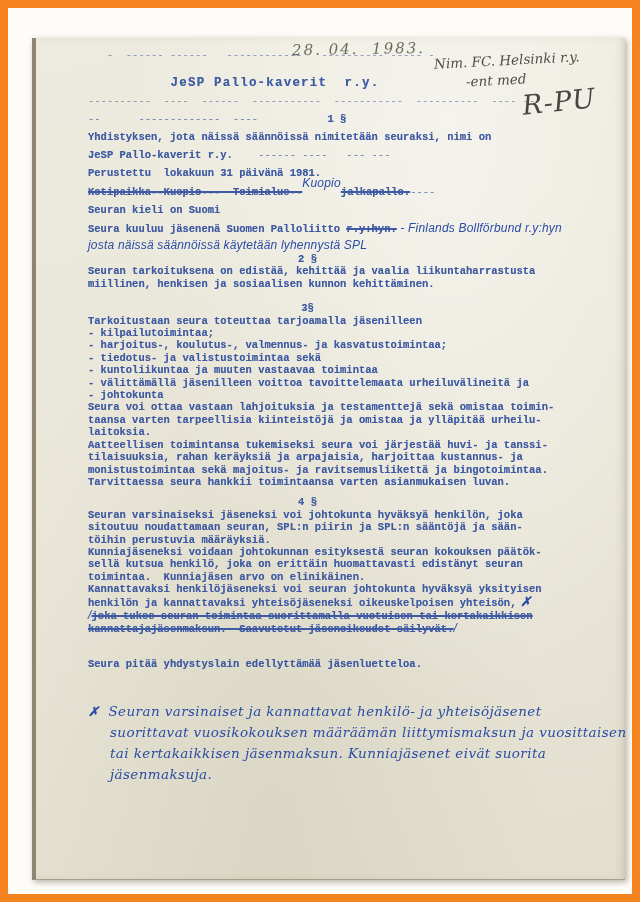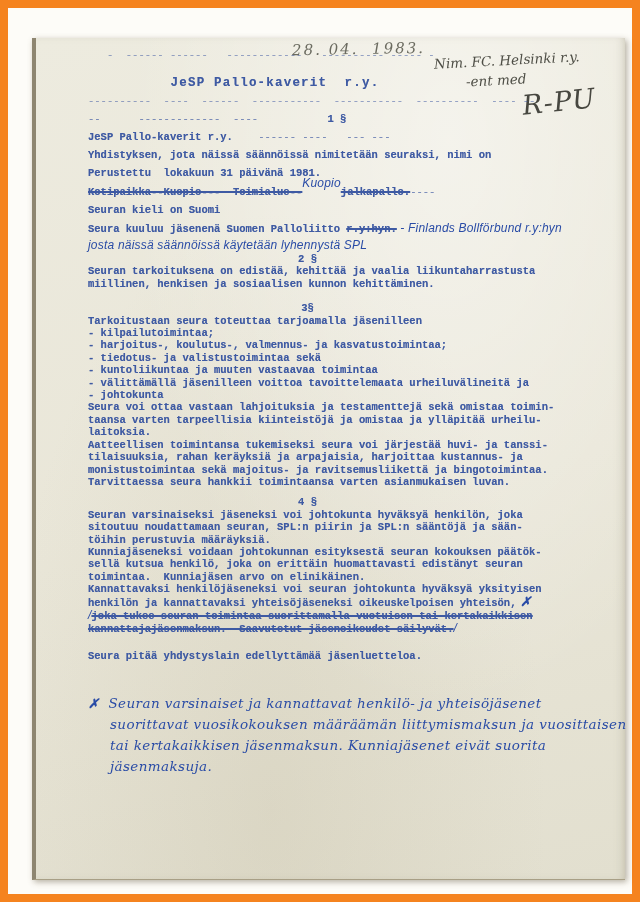--- a/index.html
+++ b/index.html
@@ -20,21 +20,21 @@
     white-space:pre;
     font-family:"Liberation Mono","DejaVu Sans Mono",monospace;
     font-size:10.5px;line-height:12.4px;color:#3e5aa3;font-weight:bold;
     text-shadow:0 0 .4px rgba(62,90,163,.55);
   }
   .fm{line-height:18px;}
   .fm-tight{line-height:14px;}
   .center{text-align:center;}
   .sec{padding-right:55px;}
   .title-line{font-size:12.5px;letter-spacing:1.2px;margin-top:10px;padding-right:120px;}
-  .mt12{margin-top:12px;} .mt8{margin-top:8px;} .mt6{margin-top:14px;} .mt26{margin-top:31px;}
+  .mt12{margin-top:12px;} .mt8{margin-top:8px;} .mt6{margin-top:22px;} .mt26{margin-top:31px;}
   .dash-row{opacity:.8;}
   .typed{}
   .dash{font-weight:normal;opacity:.7;}
   .strike{text-decoration:line-through;text-decoration-thickness:2px;margin-top:48px;}
   .strike2{text-decoration:line-through;text-decoration-thickness:2.2px;}
   .hand,.mark{font-family:Liberation Sans, sans-serif;font-style:italic;font-weight:normal;
     color:#2a4ca6;font-size:12px;letter-spacing:.2px;text-shadow:none;}
   .mark{font-size:13px;font-weight:bold;}
   .sup{position:relative;top:-8px;}
   .hp{font-family:"DejaVu Serif",serif;font-style:italic;font-weight:normal;color:#2a4ca6;
@@ -55,22 +55,22 @@
     <div class="paper">
       <div class="annot date">28. 04.  1983.</div>
       <div class="annot note1">Nim. FC. Helsinki r.y.</div>
       <div class="annot note2">-ent med</div>
       <div class="annot sig">R-PU</div>
       <div class="textcol">
           <div class="line fm dash-row"><span class="dash">   -  ------ ------   ------------   ---------- ----- -</span></div>
           <div class="line fm center title-line"><span class="typed">JeSP Pallo-kaverit  r.y.</span></div>
           <div class="line fm dash-row"><span class="dash">----------  ----  ------  -----------  -----------  ----------  ---- --</span></div>
           <div class="line fm"><span class="dash">--      -------------  ----           </span><span class="typed">1 §</span></div>
+          <div class="line fm"><span class="typed">Yhdistyksen, jota näissä säännöissä nimitetään seuraksi, nimi on</span></div>
           <div class="line fm"><span class="typed">JeSP Pallo-kaverit r.y.</span><span class="dash">    ------ ----   --- ---</span></div>
-          <div class="line fm"><span class="typed">Yhdistyksen, jota näissä säännöissä nimitetään seuraksi, nimi on</span></div>
           <div class="line fm"><span class="typed">Perustettu  lokakuun 31 päivänä 1981.</span></div>
           <div class="line fm"><span class="typed strike">Kotipaikka--Kuopio---  Toimialue--</span><span class="hand sup">Kuopio</span><span class="typed strike">jalkapallo.</span><span class="dash">----</span></div>
           <div class="line fm"><span class="typed">Seuran kieli on Suomi</span></div>
           <div class="line fm"><span class="typed">Seura kuuluu jäsenenä Suomen Palloliitto </span><span class="typed strike2">r.y:hyn.</span><span class="hand"> - Finlands Bollförbund r.y:hyn</span></div>
           <div class="line fm-tight"><span class="hand">josta näissä säännöissä käytetään lyhennystä SPL</span></div>
           <div class="line center sec"><span class="typed">2 §</span></div>
           <div class="line "><span class="typed">Seuran tarkoituksena on edistää, kehittää ja vaalia liikuntaharrastusta</span></div>
           <div class="line "><span class="typed">miillinen, henkisen ja sosiaalisen kunnon kehittäminen.</span></div>
           <div class="line center sec mt12"><span class="typed">3§</span></div>
           <div class="line "><span class="typed">Tarkoitustaan seura toteuttaa tarjoamalla jäsenilleen</span></div>

